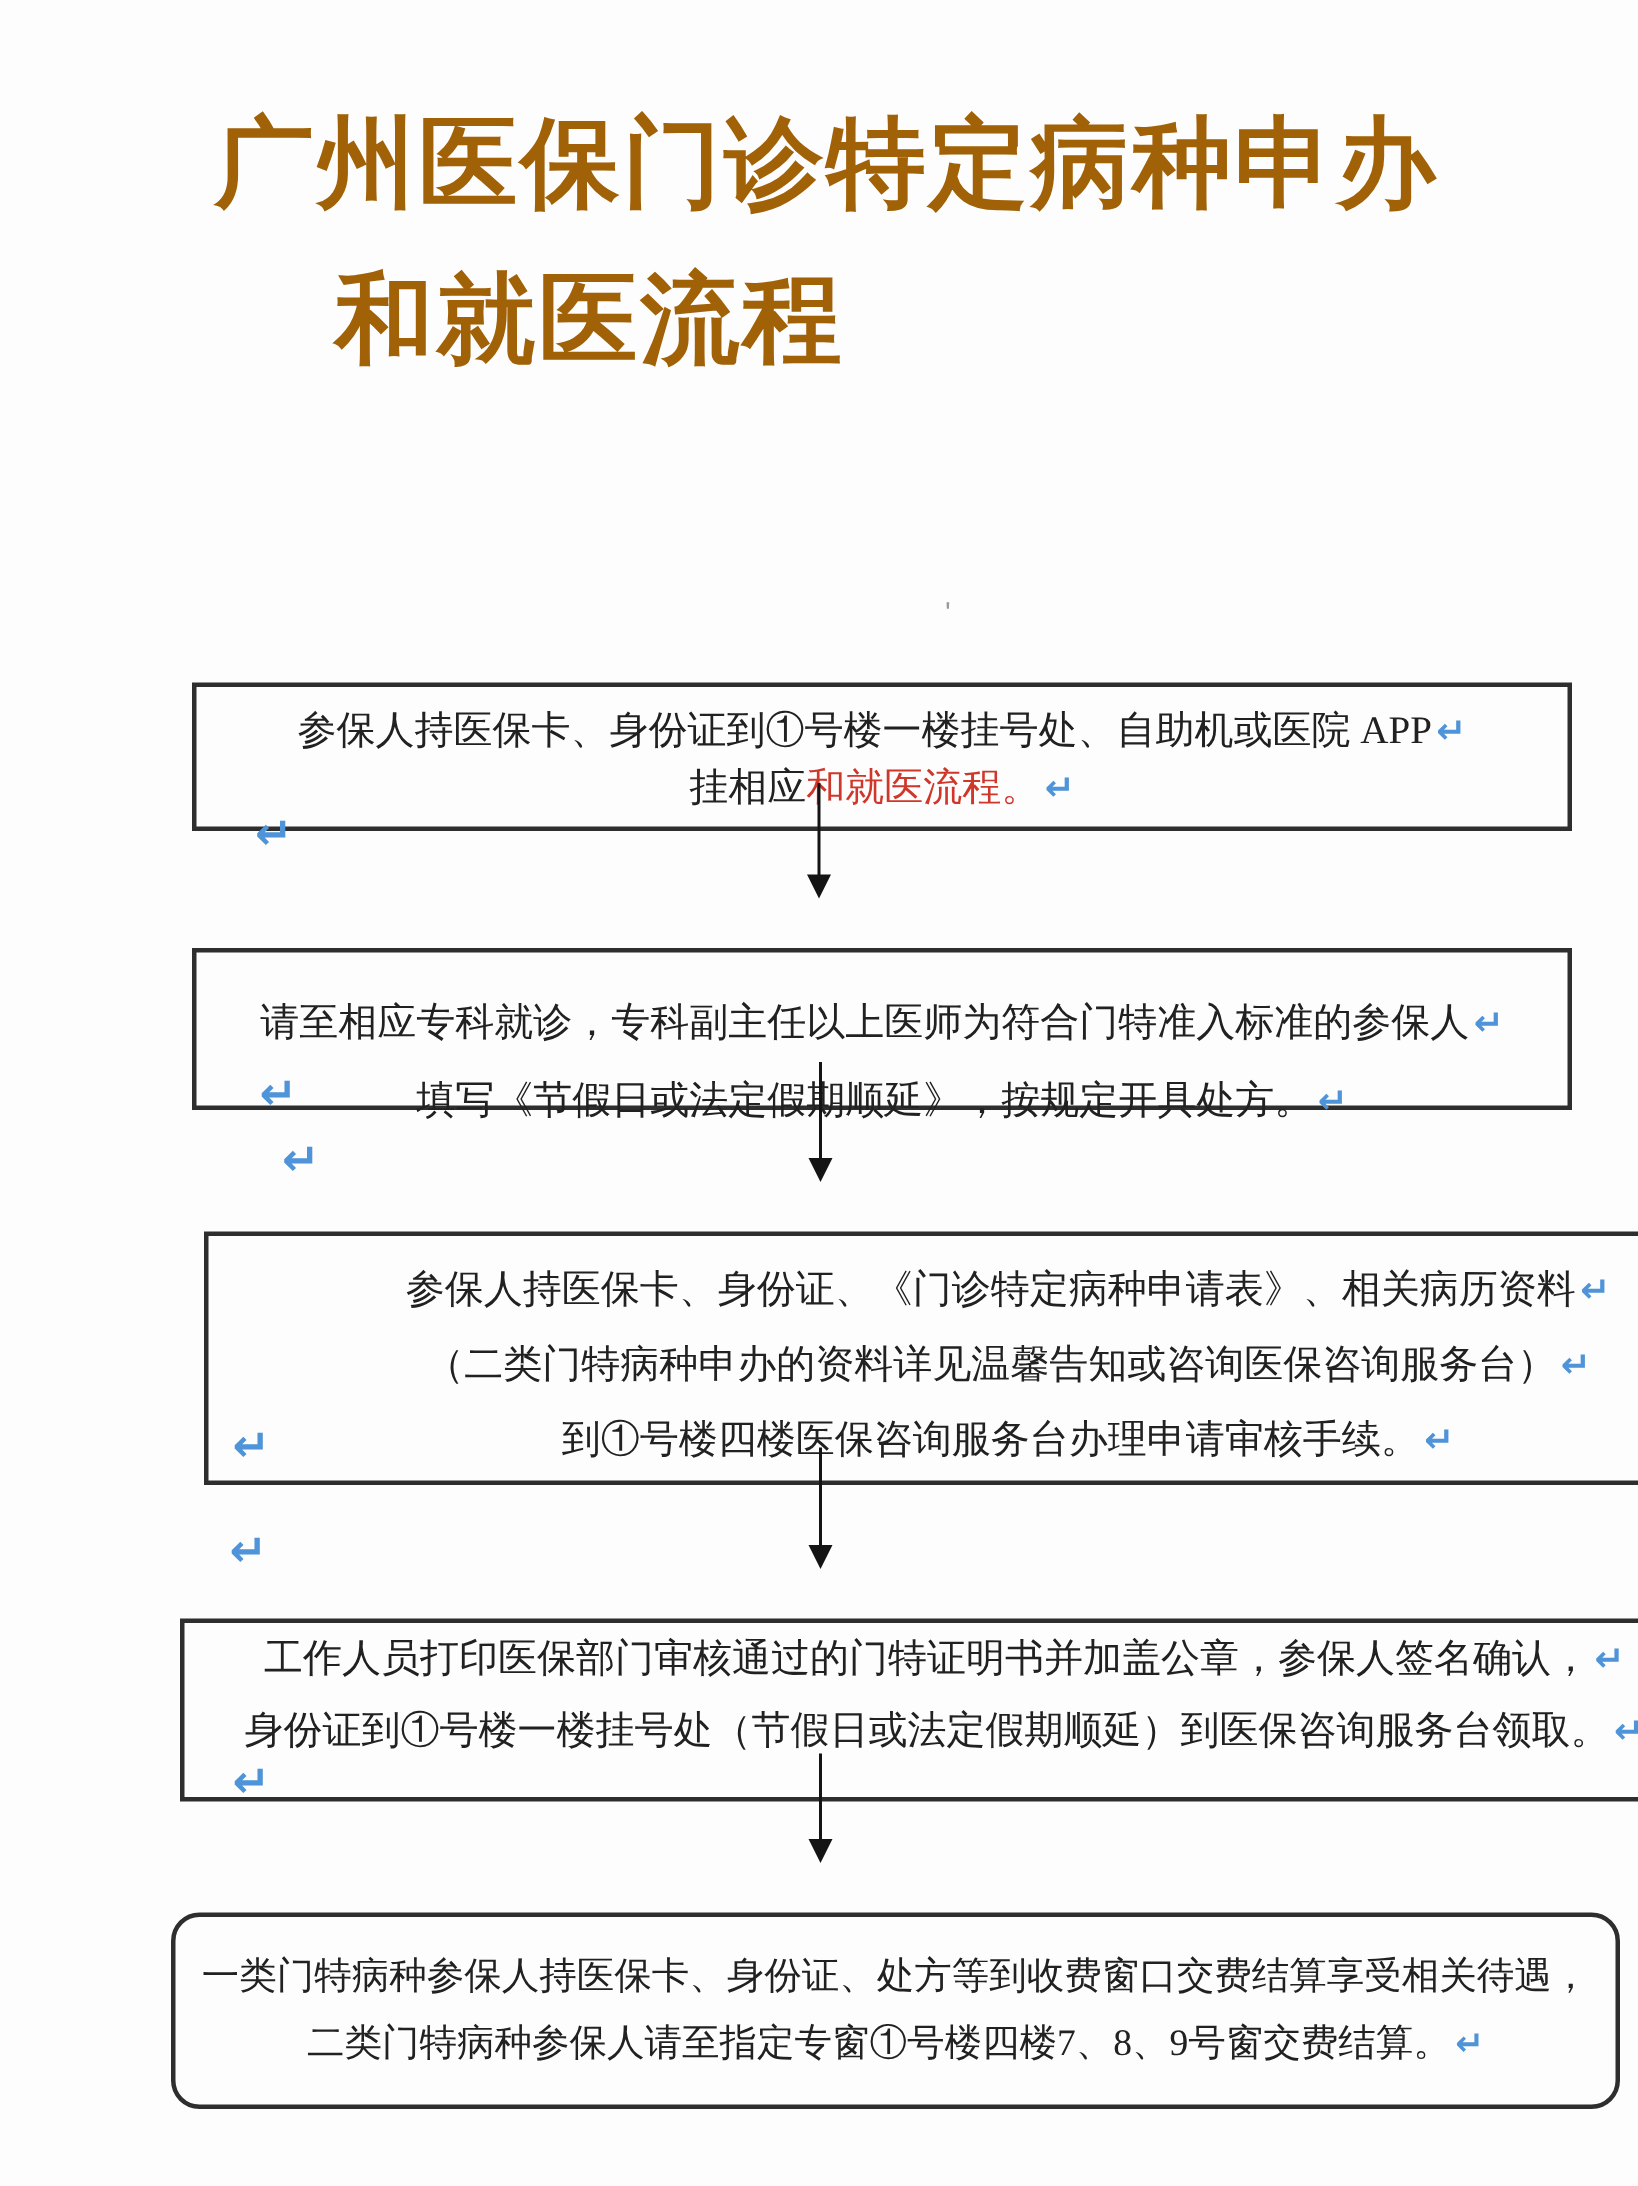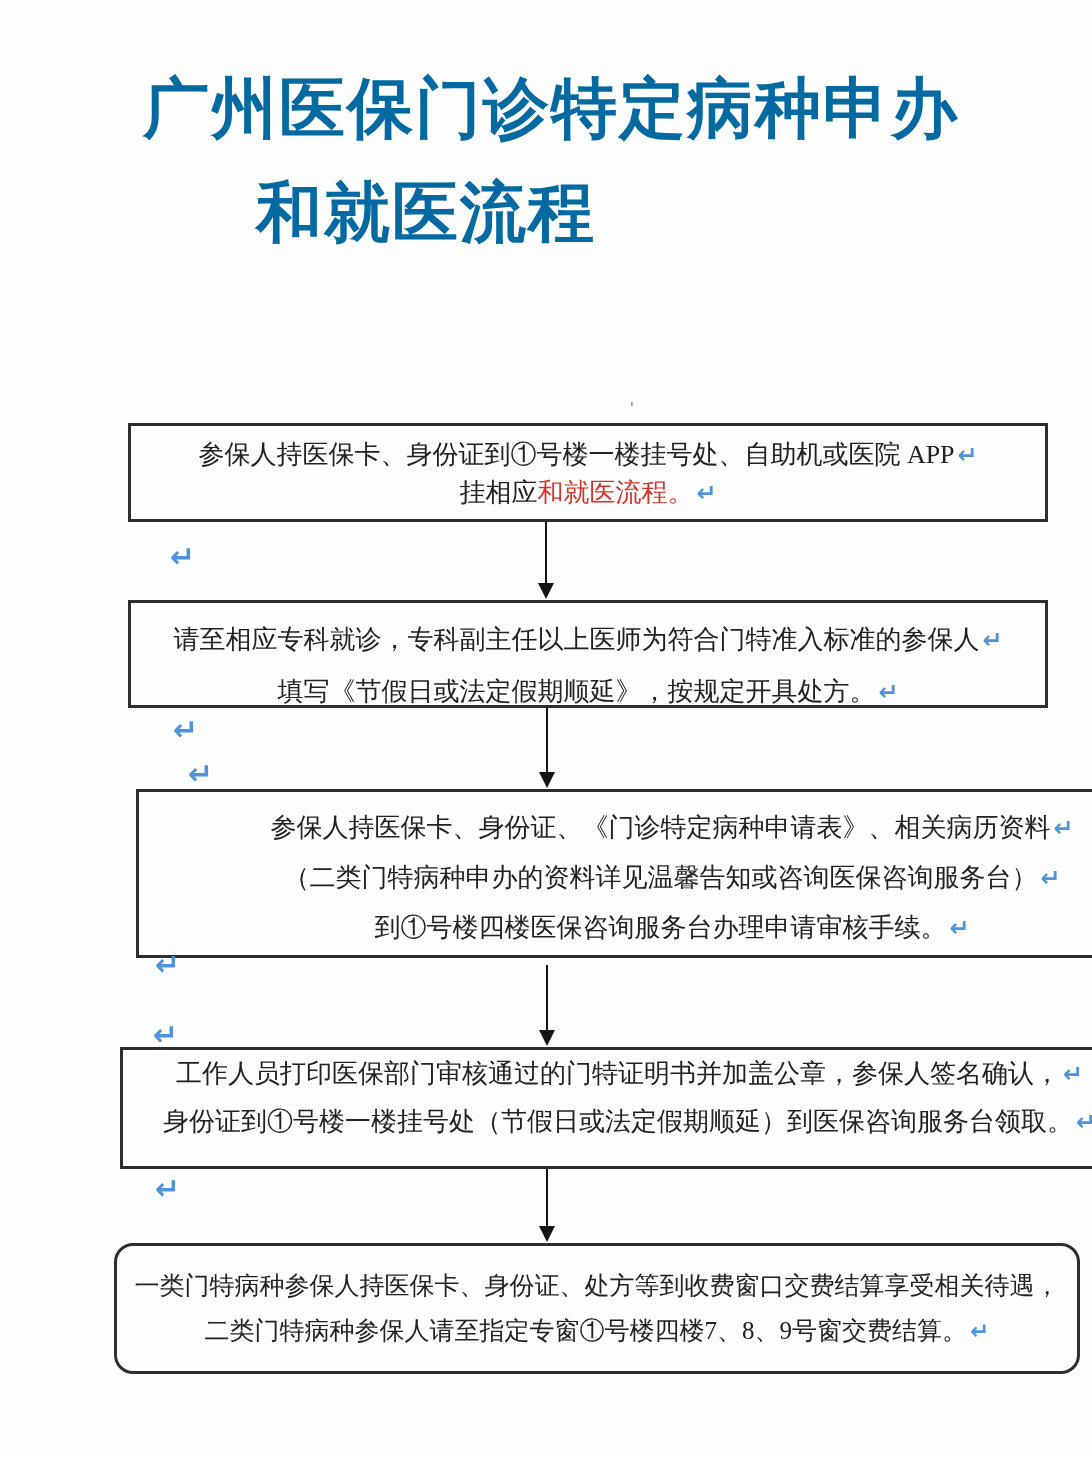--- a/index.html
+++ b/index.html
@@ -10,37 +10,38 @@
     color:#1f1f1f;
     position:relative;
     overflow:hidden;
   }
   .title{
     position:absolute;left:143px;top:56px;
     font-family:"Liberation Sans","DejaVu Sans",sans-serif;
     font-weight:800;
     font-size:66px;
     line-height:104px;
-    color:#0369a1;
+    color:#a16207;
     letter-spacing:2px;
     white-space:nowrap;
   }
-  .title .l2{margin-left:113px;}
+  .title .l2{margin-left:80px;}
   .flow-box{
     position:absolute;
     border:3px solid #2e2e2e;
     box-sizing:border-box;
     background:#fdfdfd;
     text-align:center;
     color:#212121;
+    margin-top:32px;
   }
   .flow-box .line{white-space:nowrap;}
   .box1{left:128px;top:423px;width:920px;height:99px;font-size:26px;padding-top:10px;}
   .box1 .line{line-height:38px;}
-  .box2{left:128px;top:600px;width:920px;height:108px;font-size:26px;padding-top:11px;}
+  .box2{left:128px;top:600px;width:920px;height:108px;font-size:26px;padding-top:21px;}
   .box2 .line{line-height:52px;}
   .box3{left:136px;top:789px;width:1072px;height:169px;font-size:26px;padding-top:11px;}
   .box3 .line{line-height:49px;}
   .box4{left:120px;top:1047px;width:1019px;height:122px;font-size:26px;padding-top:0;}
   .box4 .line{line-height:48px;}
   .box5{left:114px;top:1243px;width:966px;height:131px;font-size:25px;padding-top:17px;border-radius:19px;}
   .box5 .line{line-height:45px;}
   .red{color:#cf372a;}
   .pilcrow{
     color:#4f94d8;

